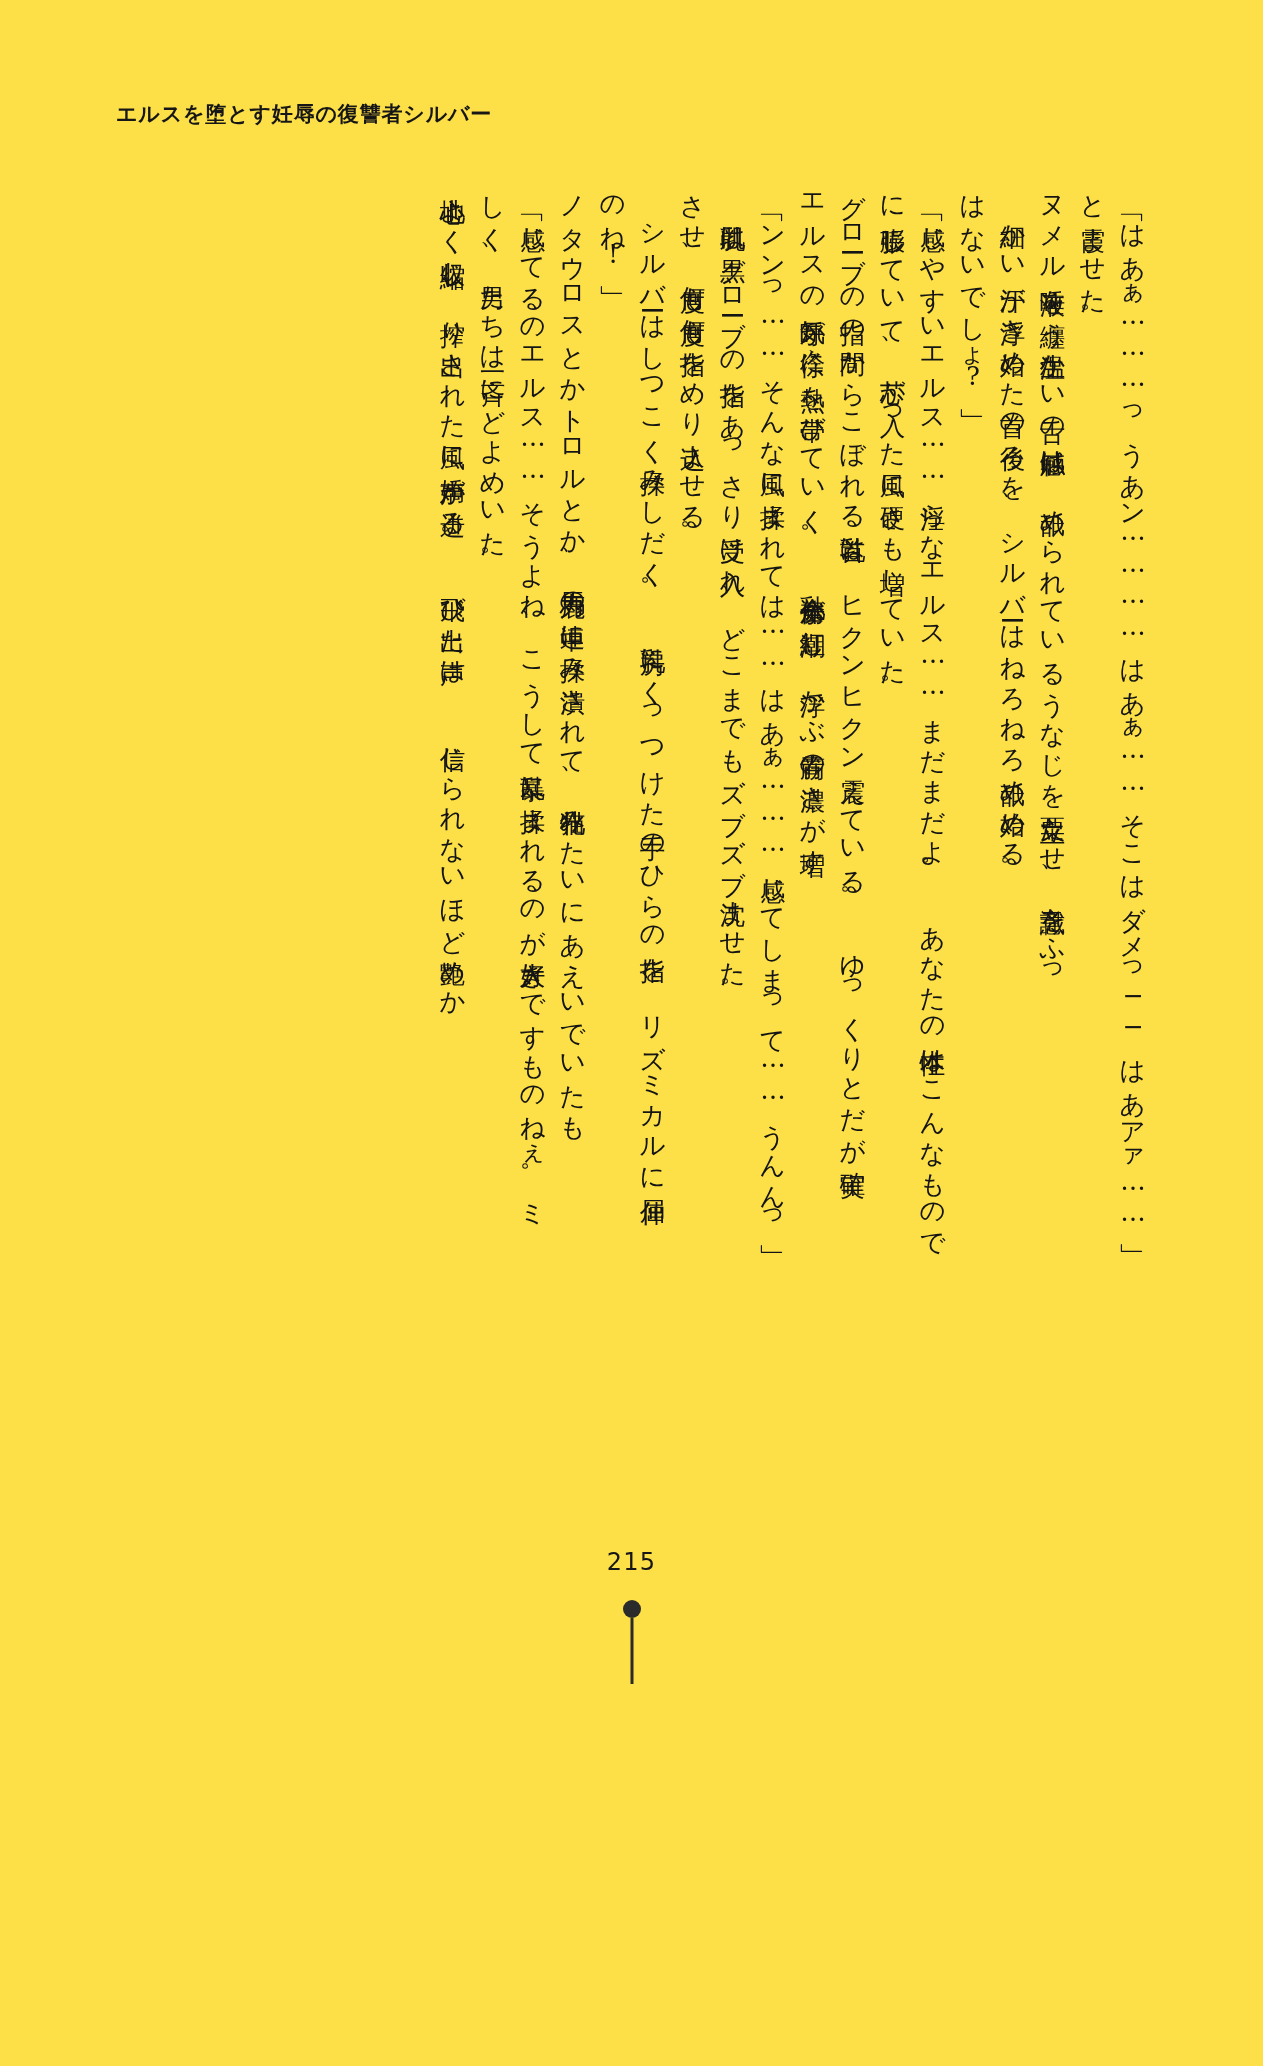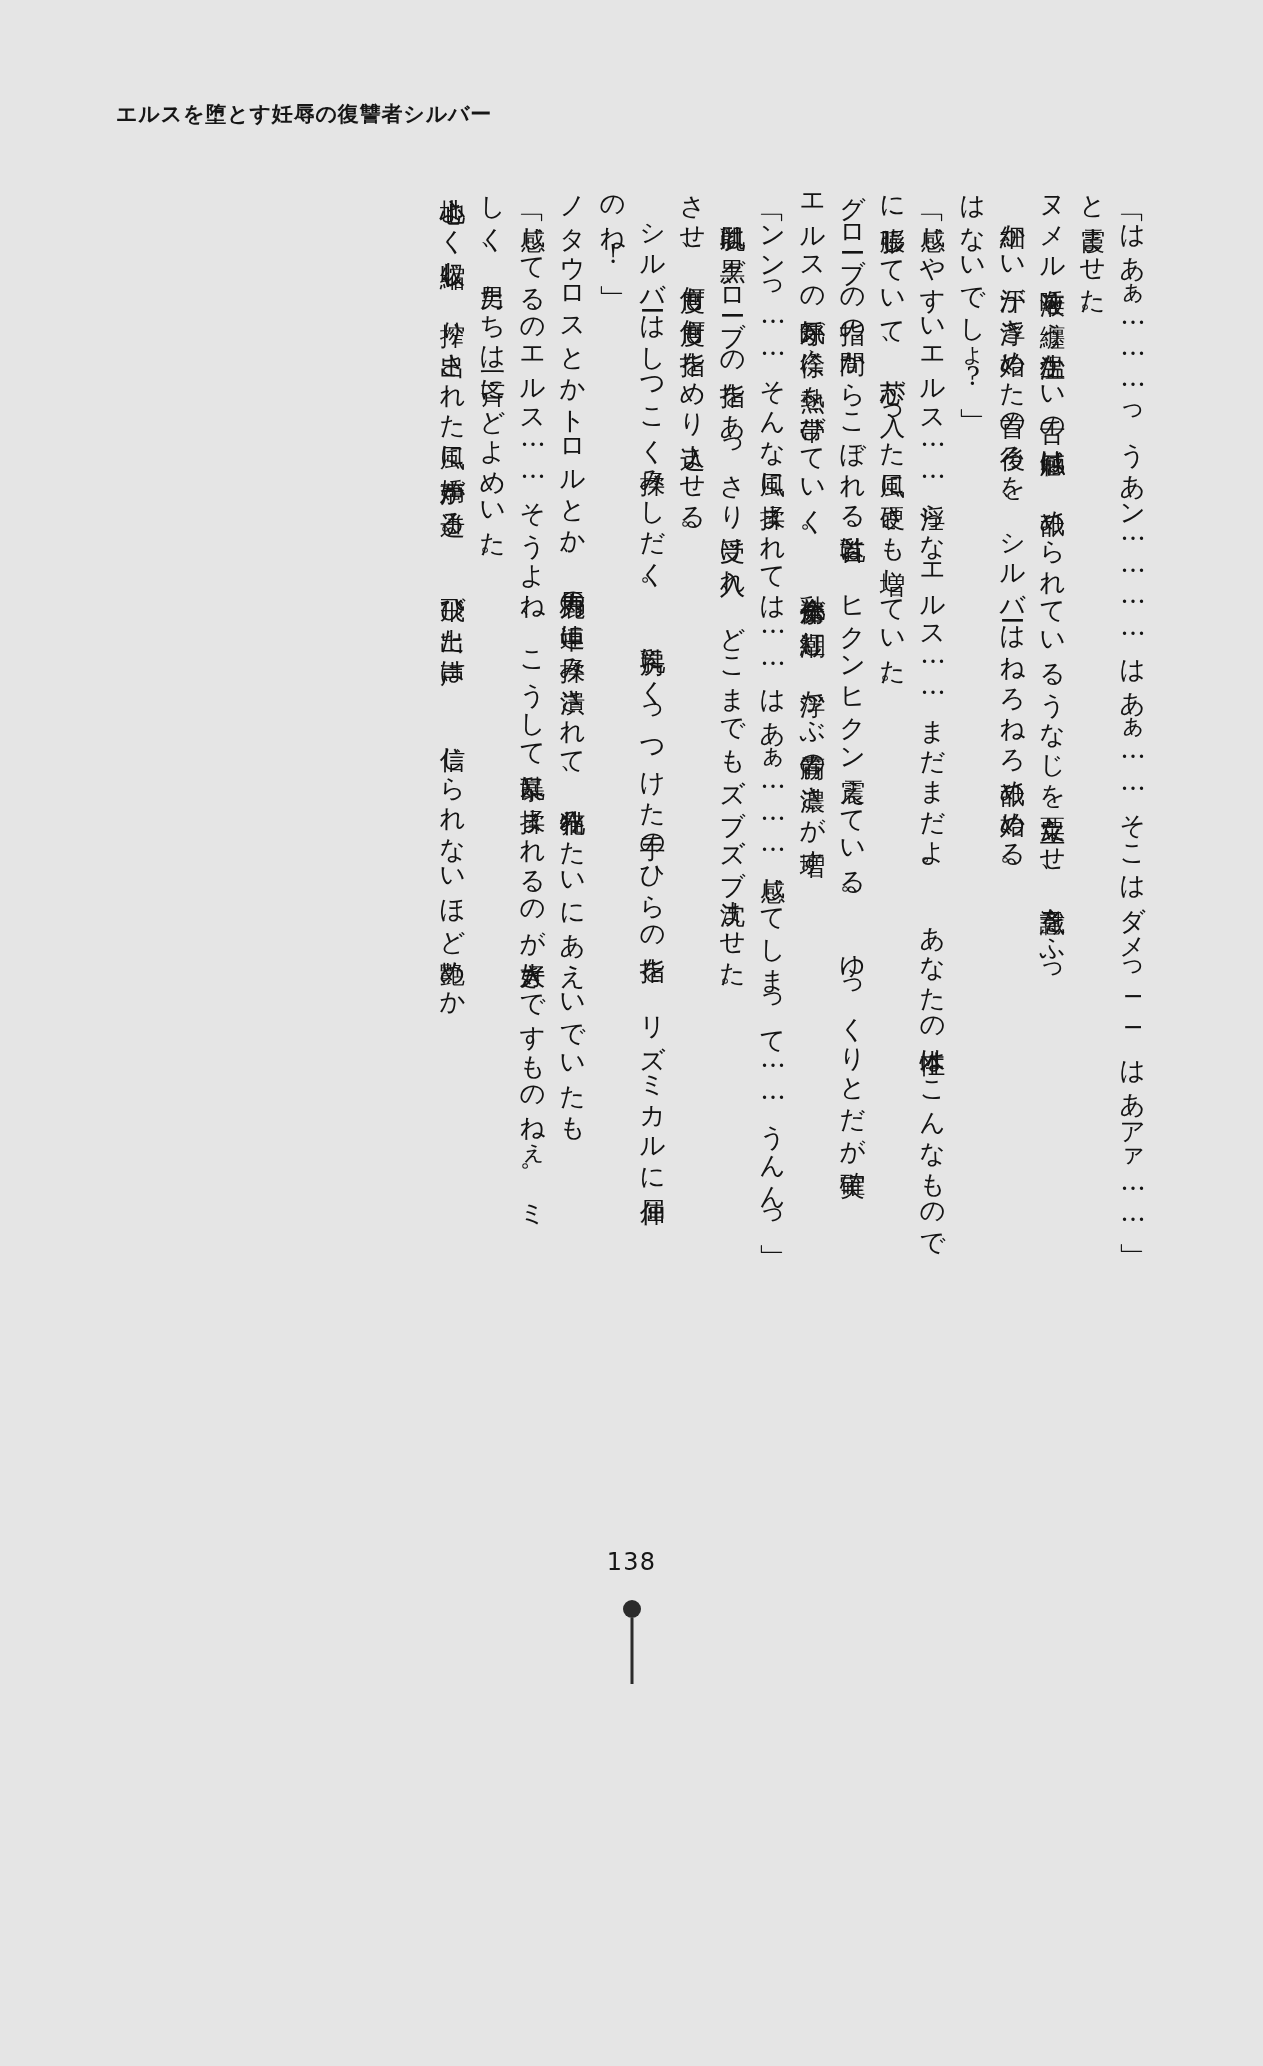--- a/index.html
+++ b/index.html
@@ -8,21 +8,21 @@
     background: #ffffff;
   }
   body {
     font-family: "Liberation Serif", "DejaVu Serif", serif;
     color: #1a1a1a;
   }
   .page {
     position: relative;
     width: 1263px;
     height: 2066px;
-    background: #e5e5e5;
+    background: #fde047;
     overflow: hidden;
   }
   
   .running-head {
     position: absolute;
     top: 100px;
     left: 116px;
     font-size: 21px;
     letter-spacing: 0.04em;
     color: #161616;
@@ -113,18 +113,18 @@
       <div class="col">グローブの指の間からこぼれる乳首は、ヒクンヒクン震えている。　ゆっくりとだが確実</div>
       <div class="col">に膨張していて、芯が入った風に硬さも増していた。</div>
       <div class="col indent">「感じやすいエルス……淫らなエルス……まだまだよ。　あなたの本性はこんなもので</div>
       <div class="col">はないでしょ?」</div>
       <div class="col indent">細かい汗が浮き始めた首の後ろを、シルバーはねろねろ舐め始める。</div>
       <div class="col">ヌメル唾液を纏う生温かい舌の感触は、舐められているうなじを粟立たせ、意識をふっ</div>
       <div class="col">と霞ませた。</div>
       <div class="col indent">「はあぁ………っうあン…………はあぁ……そこはダメっ──はあアァ……」</div>
     </div>
 
-  <div class="page-number">138</div>
+  <div class="page-number">215</div>
 
   <div class="binding-mark"></div>
   <div class="binding-line"></div>
 
 </div>
 
 </body></html>

